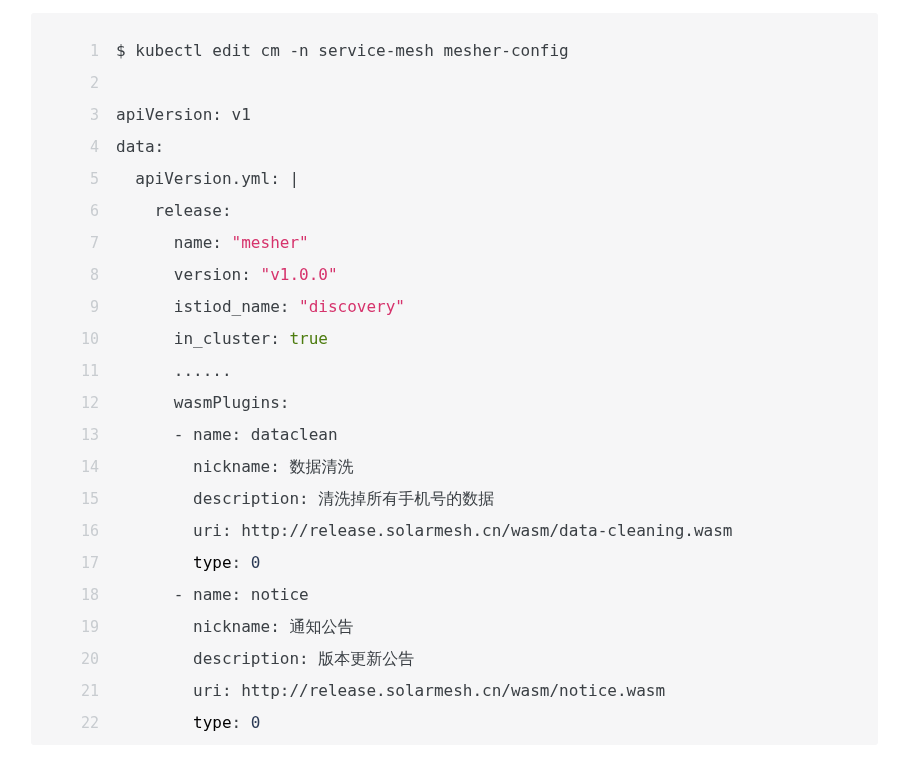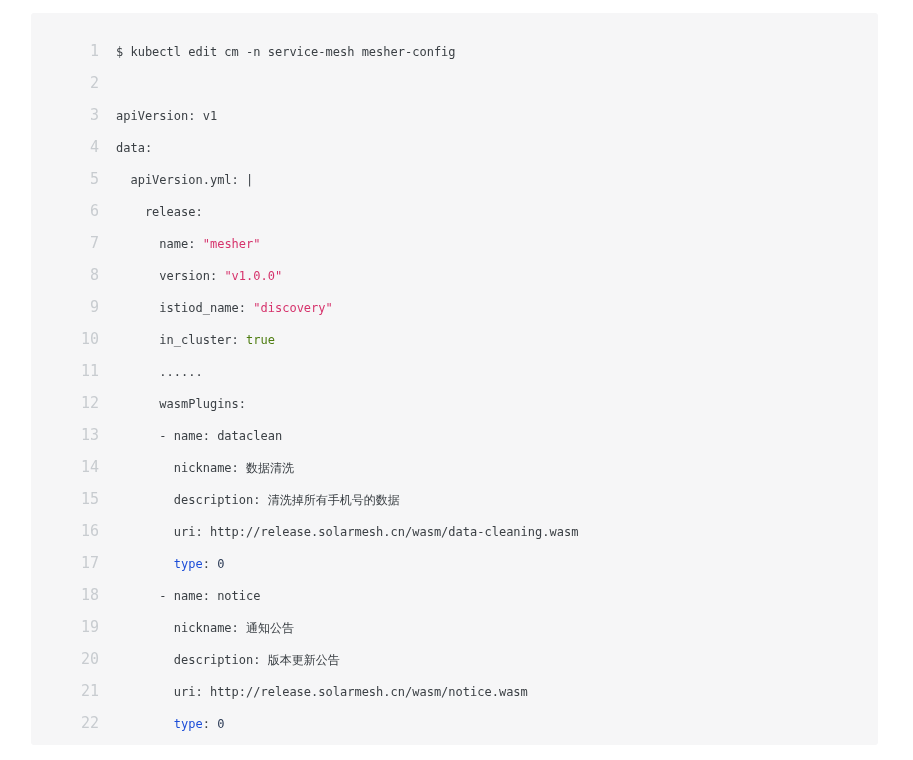--- a/index.html
+++ b/index.html
@@ -47,29 +47,29 @@
     text-align: right;
     color: #c8ccd0;
     font-size: 15px;
     font-family: "DejaVu Sans Mono", "Liberation Mono", monospace;
     user-select: none;
   }
 
   .code-text {
     flex: 1 1 auto;
     padding-left: 17px;
-    font-size: 12px;
+    font-size: 16px;
     color: #3b4045;
     font-family: "DejaVu Sans Mono", "Liberation Mono", monospace;
     white-space: pre;
   }
 
   .tok-str   { color: #d6336c; }
   .tok-bool  { color: #4d7c0f; }
-  .tok-key-h { color: #1d4ed8; }
+  .tok-key-h { color: #000000; }
   .tok-num   { color: #2b3a55; }
   .tok-plain { color: #3b4045; }
 </style>
 </head>
 <body>
 
 <div id="code-card">
   <div class="code-lines" id="code-lines">
       <div class="code-line"><span class="ln">1</span><span class="code-text"><span class="tok-plain">$ kubectl edit cm -n service-mesh mesher-config</span></span></div>
       <div class="code-line"><span class="ln">2</span><span class="code-text"><span class="tok-plain"></span></span></div>

